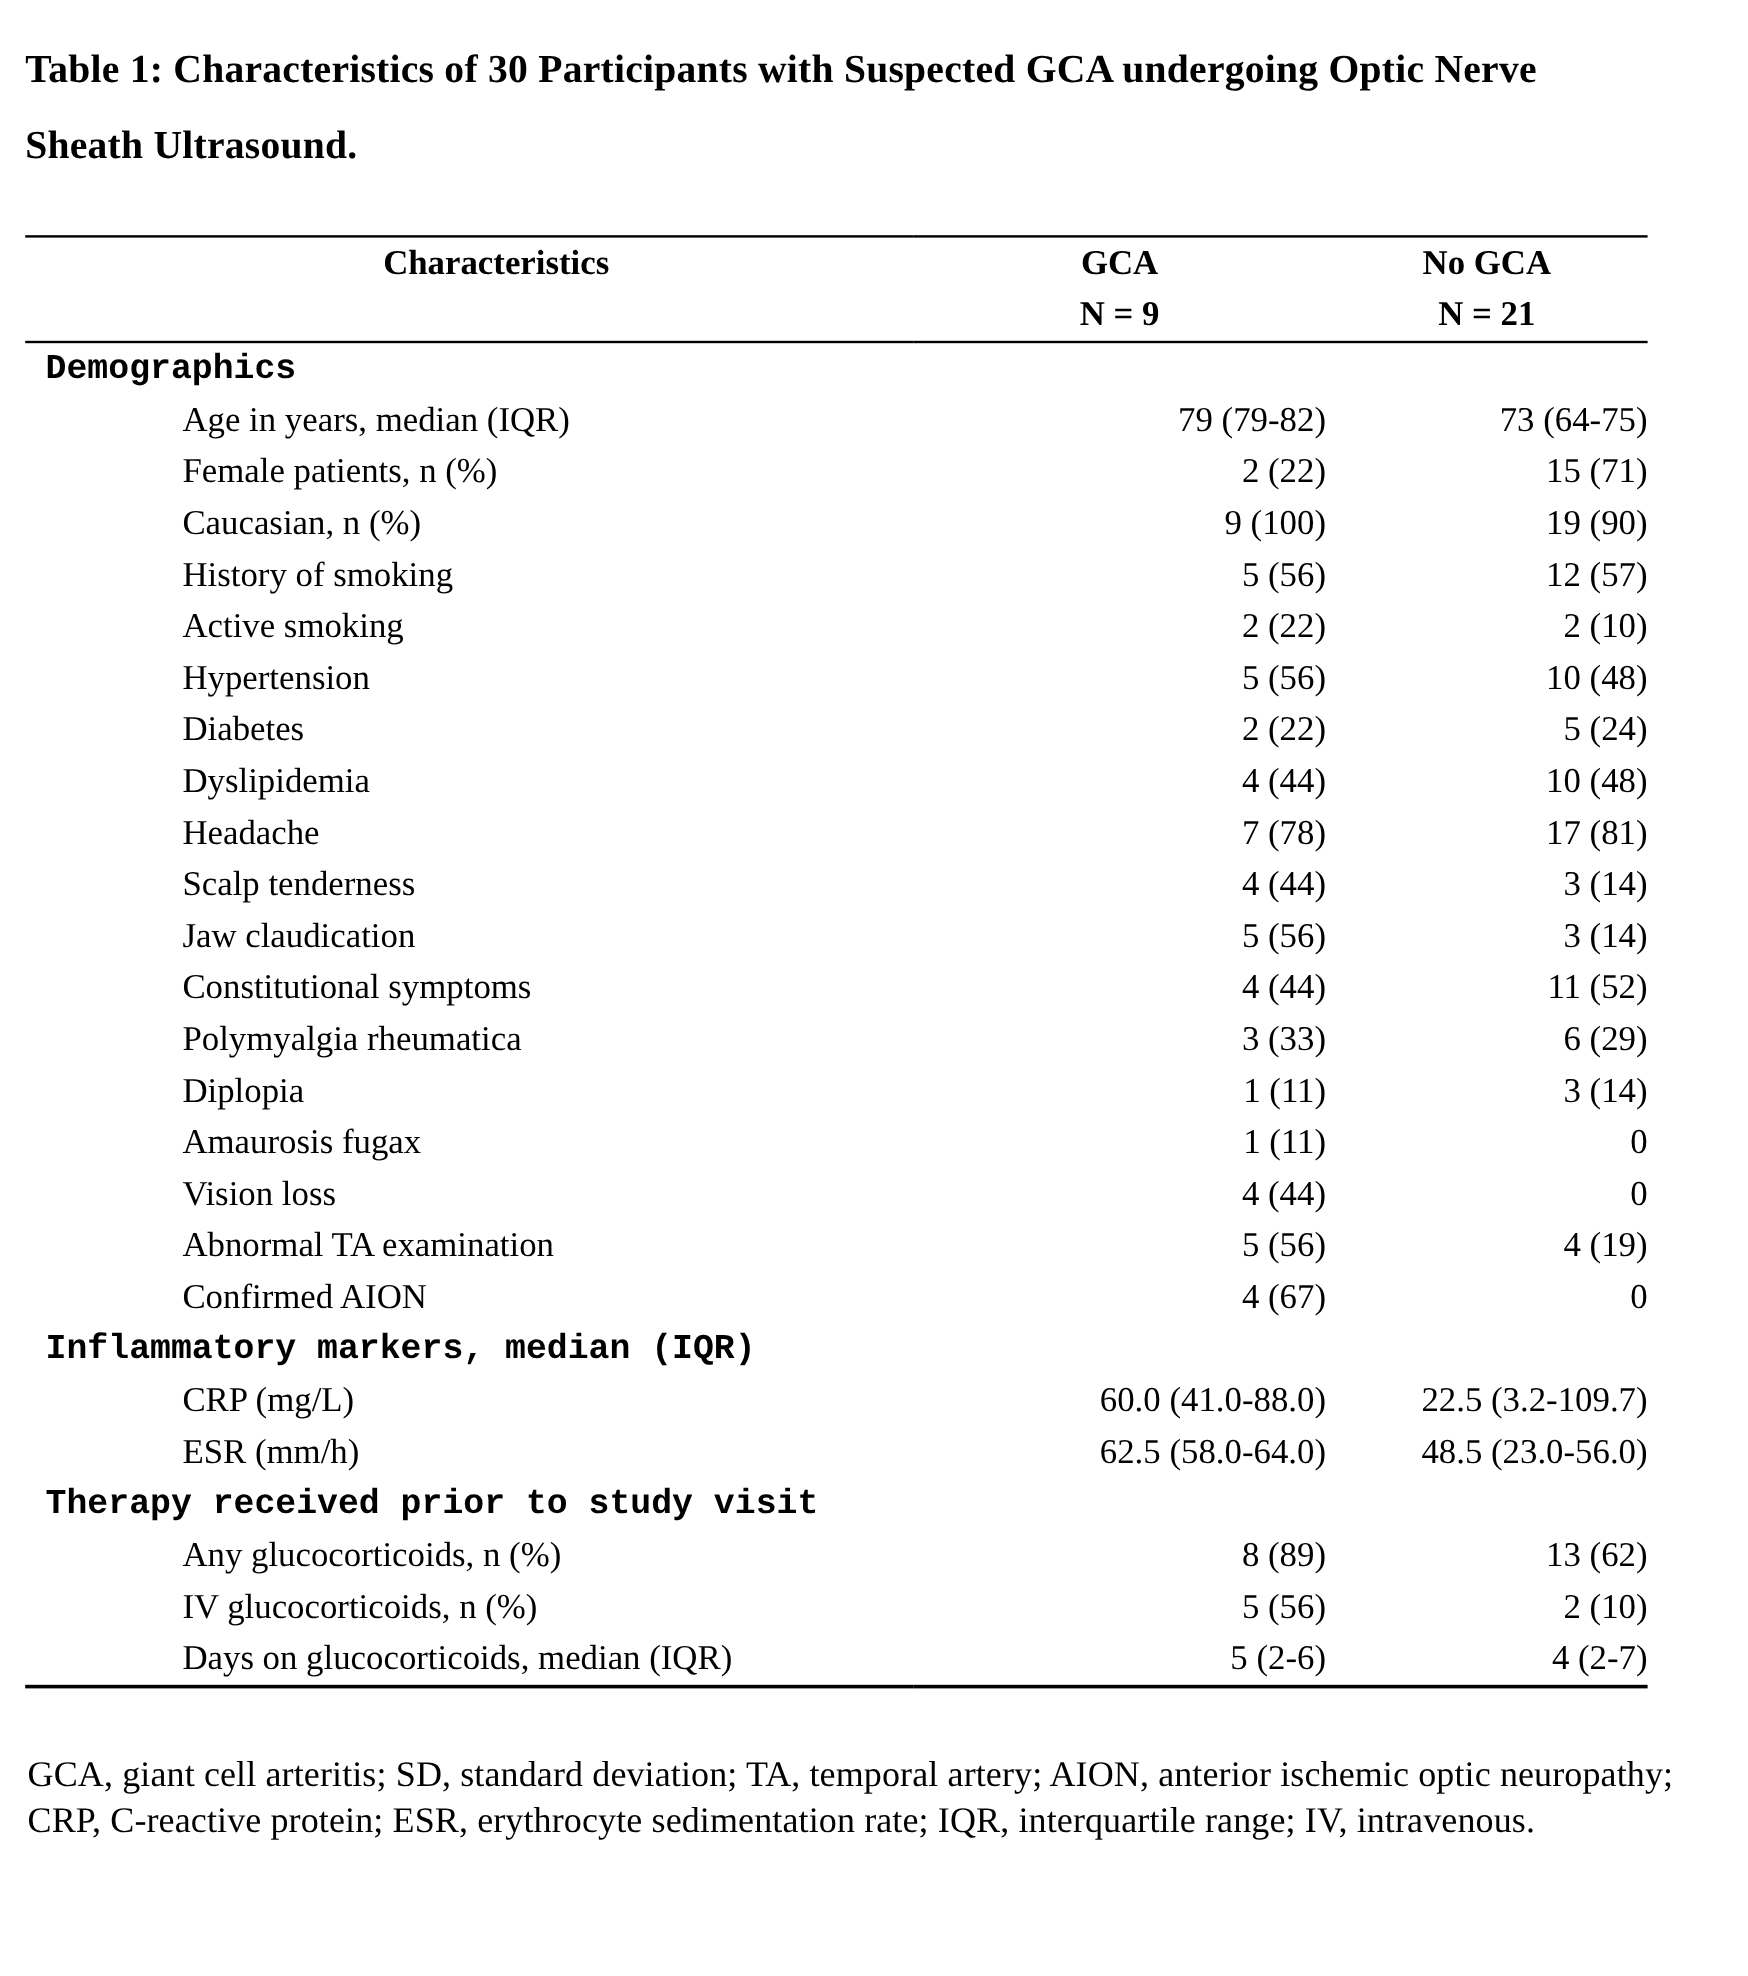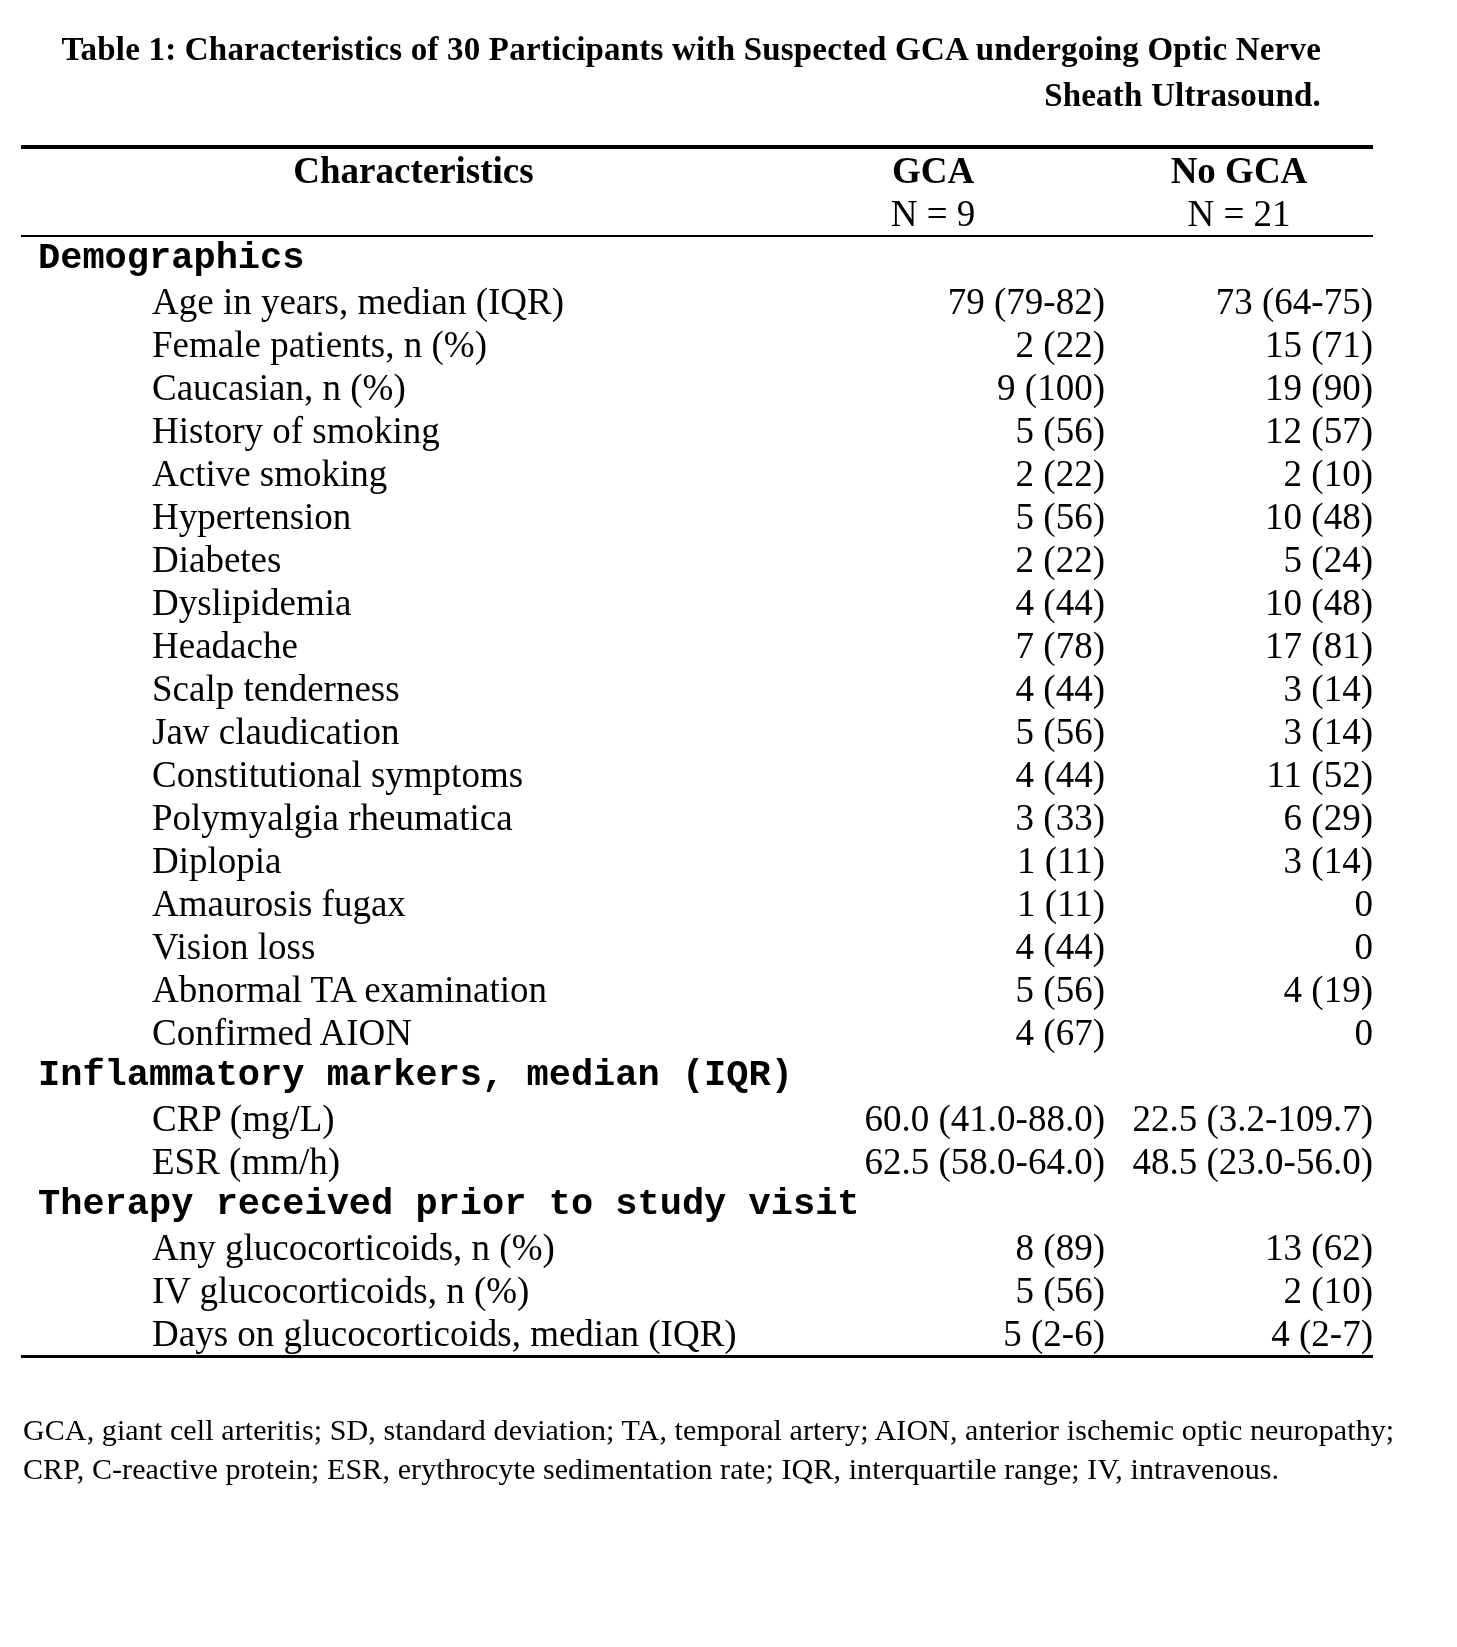--- a/index.html
+++ b/index.html
@@ -14,50 +14,49 @@
     position: relative;
     width: 1457px;
     height: 1647px;
     background: #ffffff;
     padding: 26px 0 0 21px;
     overflow: hidden;
   }
   .title {
     font-size: 33px;
     font-weight: bold;
-    line-height: 46px;
+    line-height: 64px;
     margin: 0;
     width: 1300px;
     letter-spacing: 0.2px;
-    text-align: right;
   }
   table.t1 {
     border-collapse: collapse;
     table-layout: fixed;
     width: 1352px;
-    margin-top: 27px;
-    border-top: 4px solid #000000;
+    margin-top: 42px;
+    border-top: 2px solid #000000;
     border-bottom: 3px solid #000;
-    font-size: 37px;
+    font-size: 29px;
   }
   table.t1 thead tr { border-bottom: 2px solid #000; }
   th, td { padding: 0; font-weight: normal; }
   col.c1 { width: 740px; }
   col.c2 { width: 344px; }
   col.c3 { width: 268px; }
   th.h1 {
     text-align: center;
     vertical-align: top;
     font-weight: bold;
     line-height: 43px;
     padding-left: 45px;
   }
   th.h2, th.h3 { text-align: center; vertical-align: top; }
   .hb { font-weight: bold; line-height: 43px; }
-  .hn { font-weight: normal; line-height: 43px; }
+  .hn { font-weight: bold; line-height: 43px; }
   tbody td { height: 43px; line-height: 43px; white-space: nowrap; }
   td.label-cell { padding-left: 131px; }
   tr.section td.label-cell { padding-left: 17px; font-weight: bold; font-family: Liberation Mono, monospace; }
   td.val { text-align: right; }
   .footnote {
     margin: 52px 0 0 2px;
     width: 1412px;
     font-size: 30px;
     line-height: 39px;
     letter-spacing: 0.1px;

